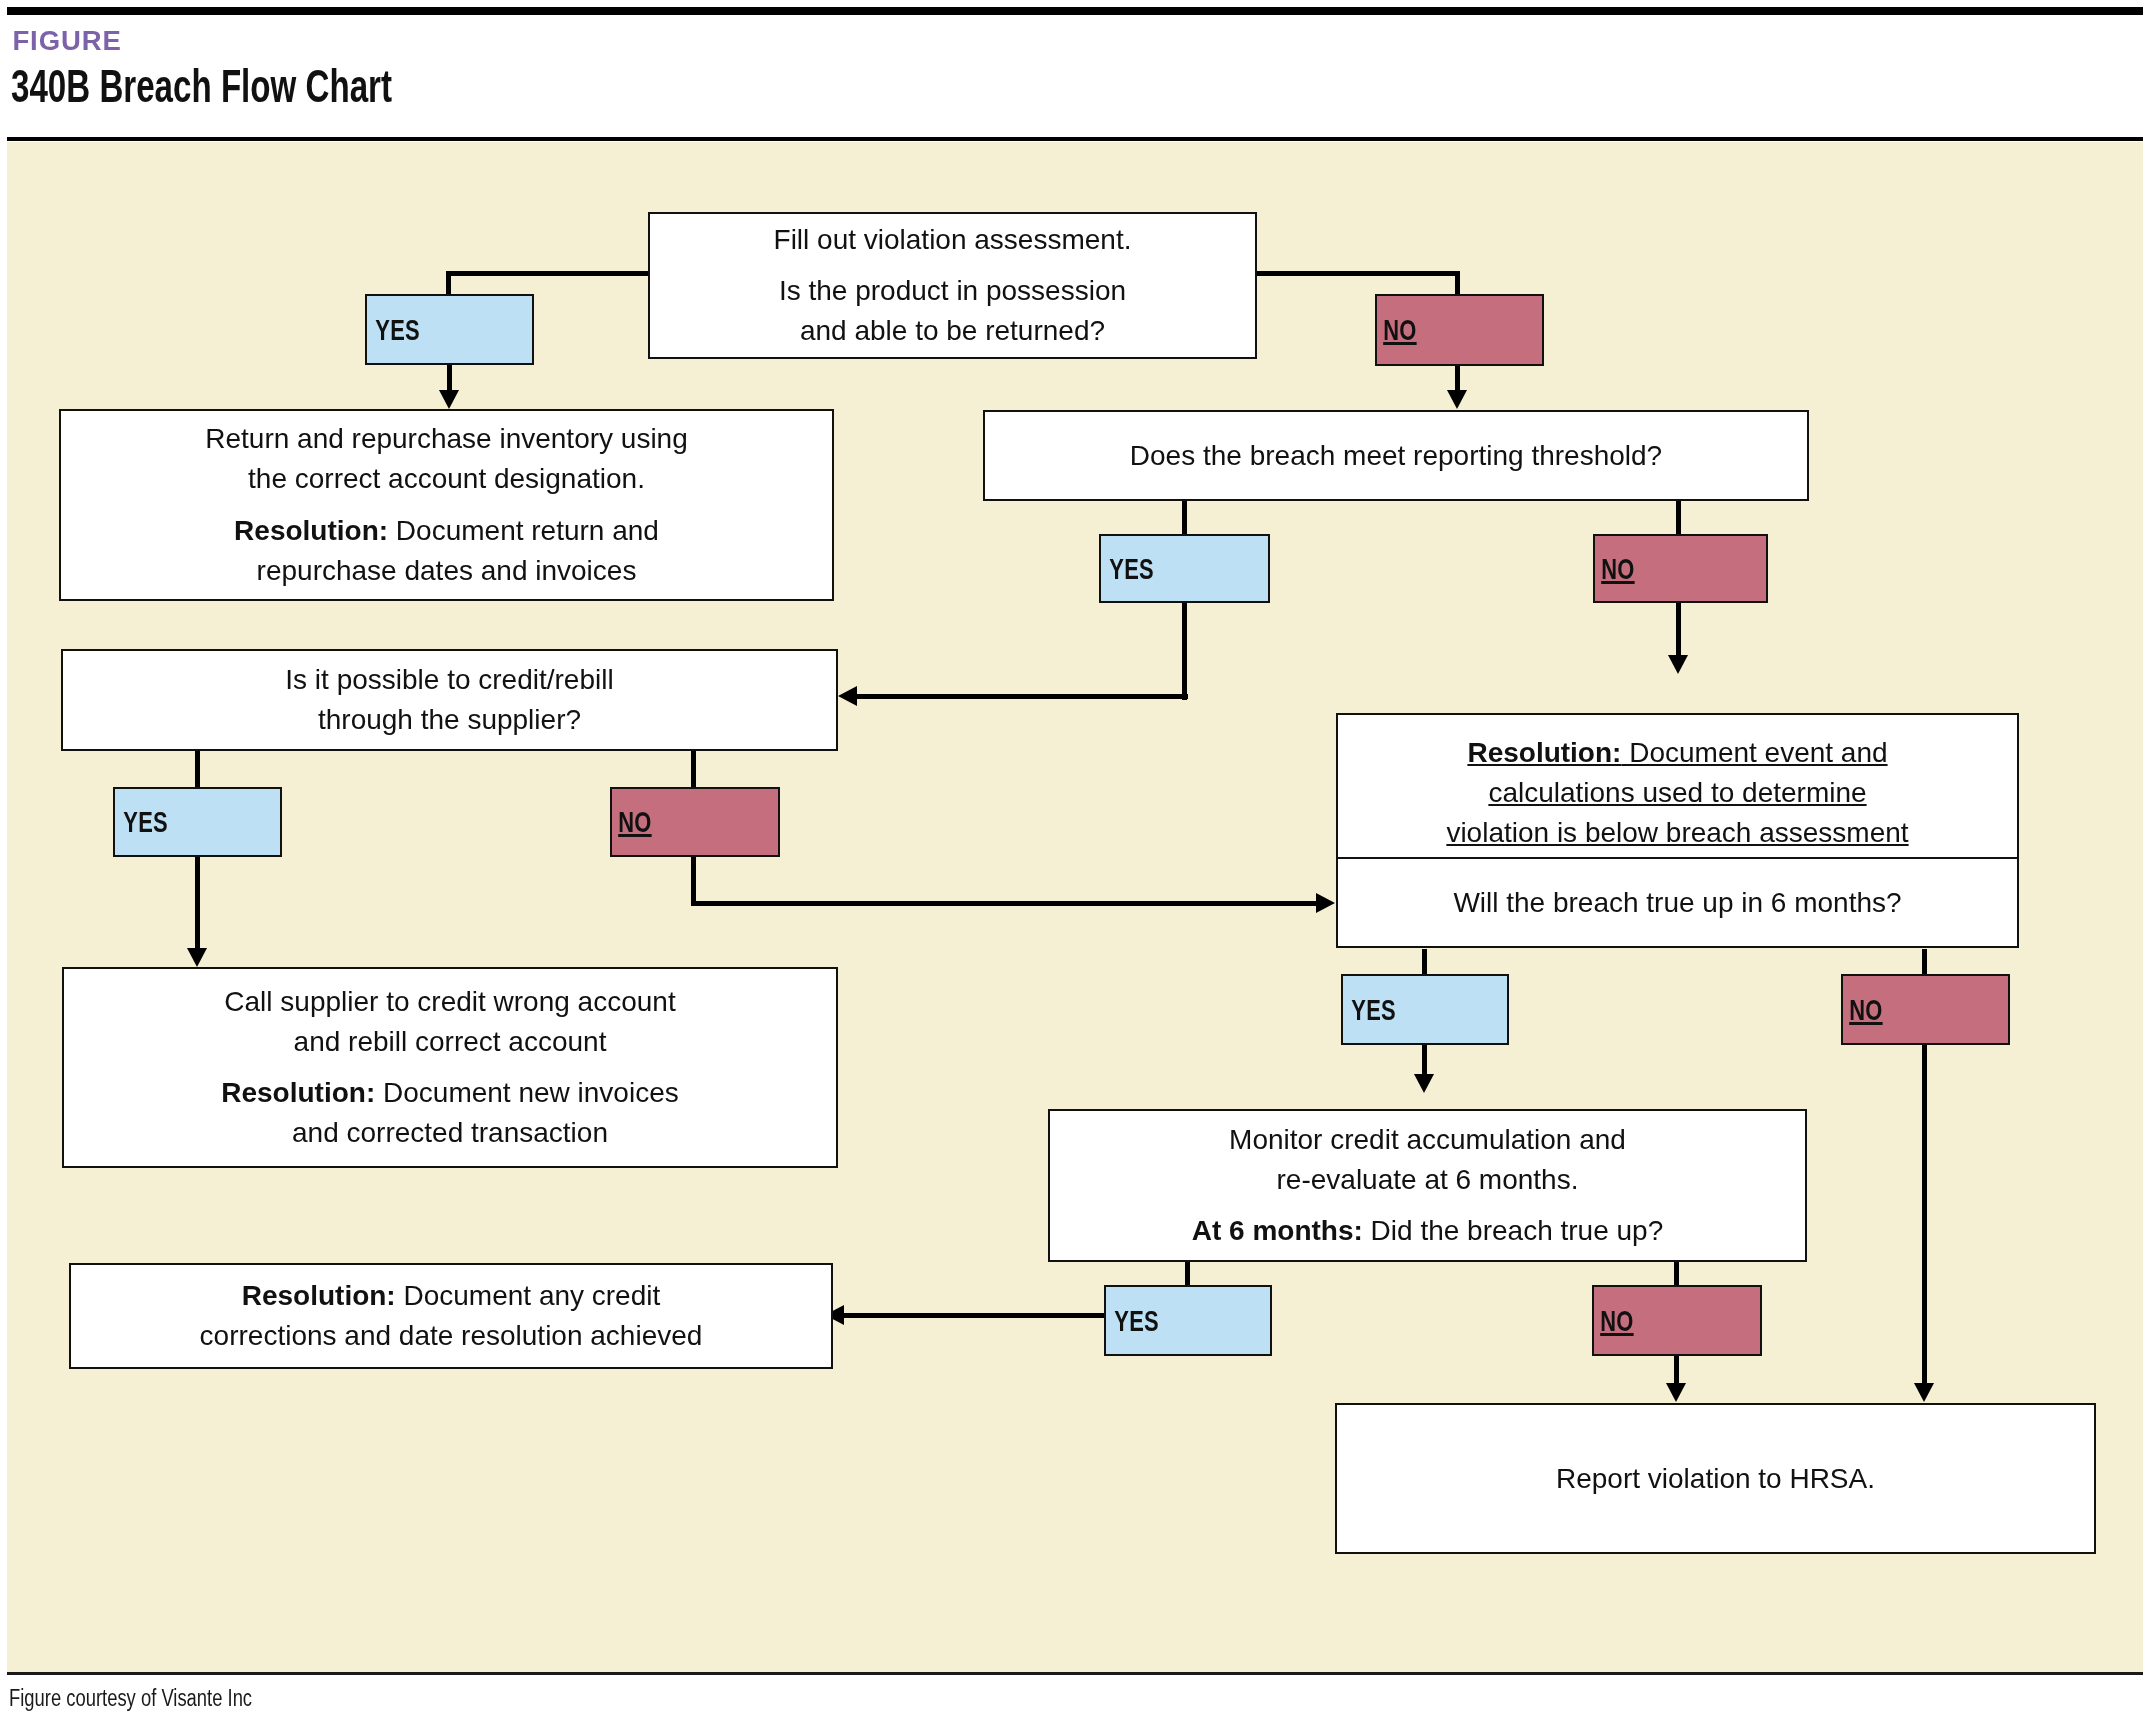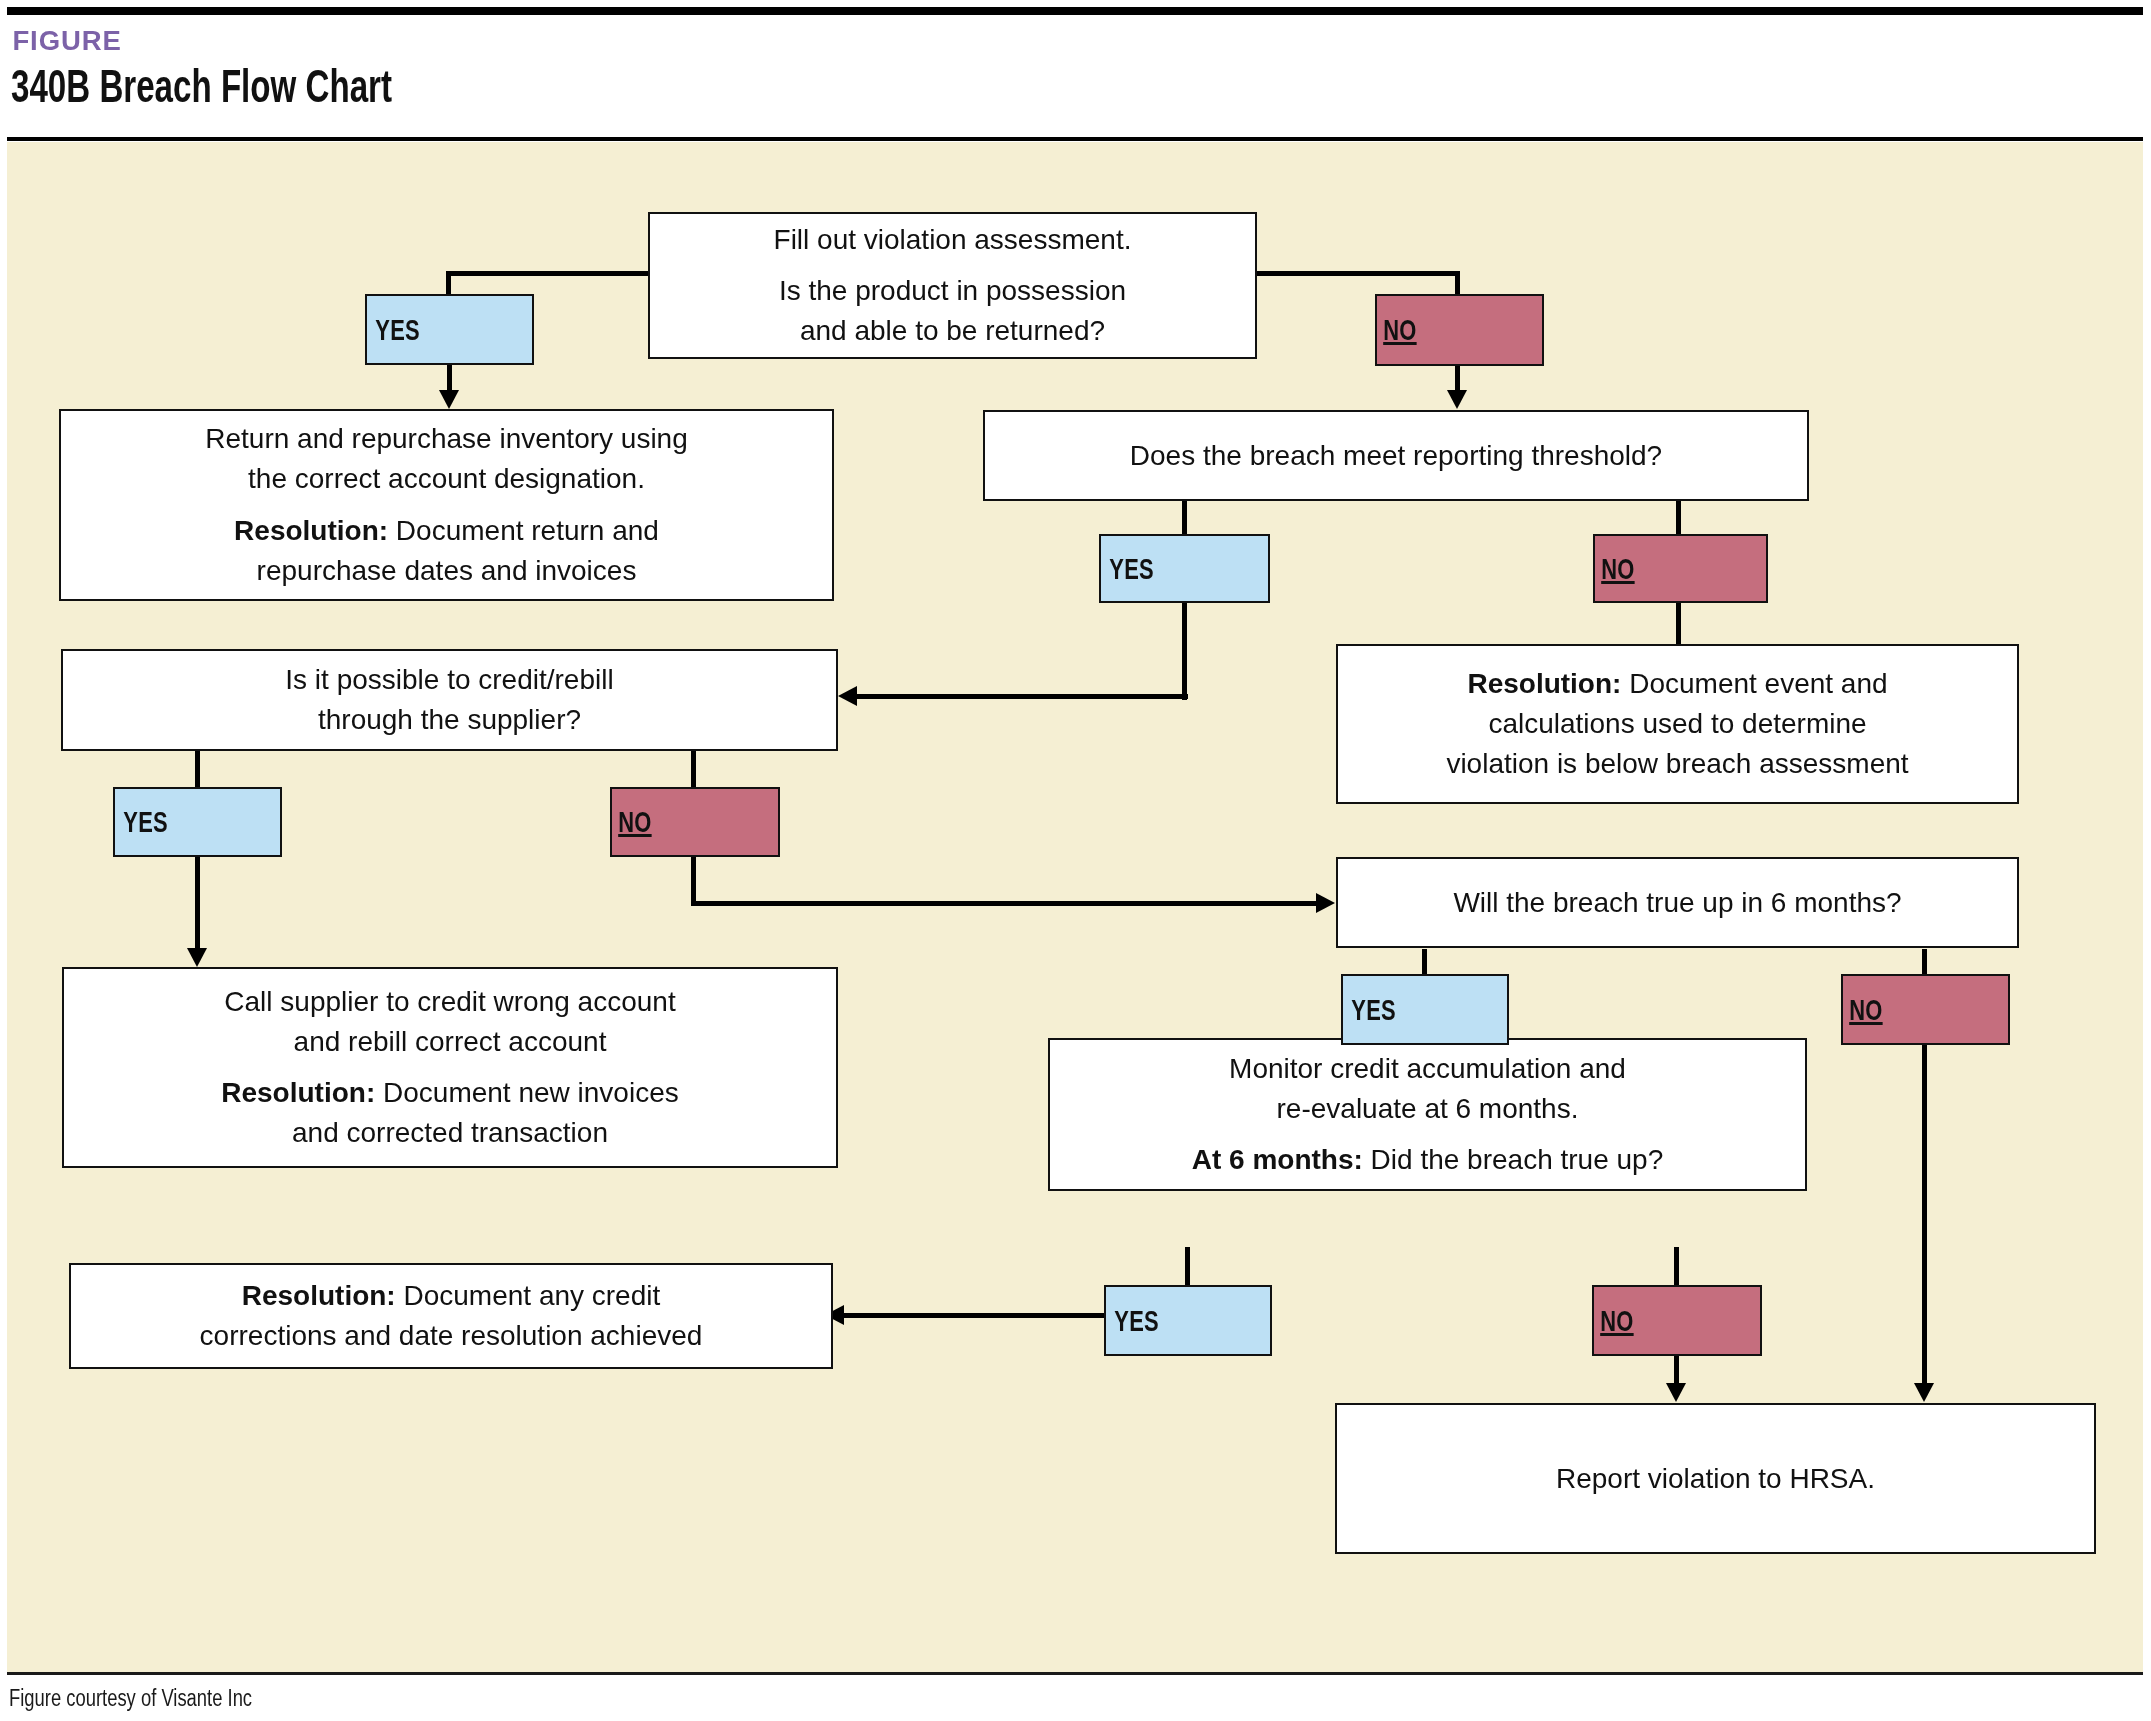--- a/index.html
+++ b/index.html
@@ -144,21 +144,21 @@
       </div>
   </div>
 
   <div class="qbox" style="left:61px;top:649px;width:777px;height:102px;">
     <div class="para">
       <div>Is it possible to credit/rebill</div>
       <div>through the supplier?</div>
     </div>
   </div>
 
-  <div class="qbox" style="left:1336px;top:644px;width:683px;height:160px;">
+  <div class="qbox" style="left:1336px;top:713px;width:683px;height:160px;text-decoration:underline;">
     <div class="para">
       <div><b>Resolution:</b><span> Document event and</span></div>
       <div>calculations used to determine</div>
       <div>violation is below breach assessment</div>
     </div>
   </div>
 
   <div class="qbox" style="left:1336px;top:857px;width:683px;height:91px;">
     <div class="para">
         <div>Will the breach true up in 6 months?</div>
@@ -169,21 +169,21 @@
     <div class="para">
       <div>Call supplier to credit wrong account</div>
       <div>and rebill correct account</div>
     </div>
     <div class="para">
       <div><b>Resolution:</b><span> Document new invoices</span></div>
       <div>and corrected transaction</div>
     </div>
   </div>
 
-  <div class="qbox" style="left:1048px;top:1038px;width:759px;height:153px;">
+  <div class="qbox" style="left:1048px;top:1109px;width:759px;height:153px;">
     <div class="para">
       <div>Monitor credit accumulation and</div>
       <div>re-evaluate at 6 months.</div>
     </div>
     <div class="para">
       <div><b>At 6 months:</b><span> Did the breach true up?</span></div>
     </div>
   </div>
 
   <div class="qbox" style="left:61px;top:1263px;width:764px;height:106px;margin-left:8px;">

